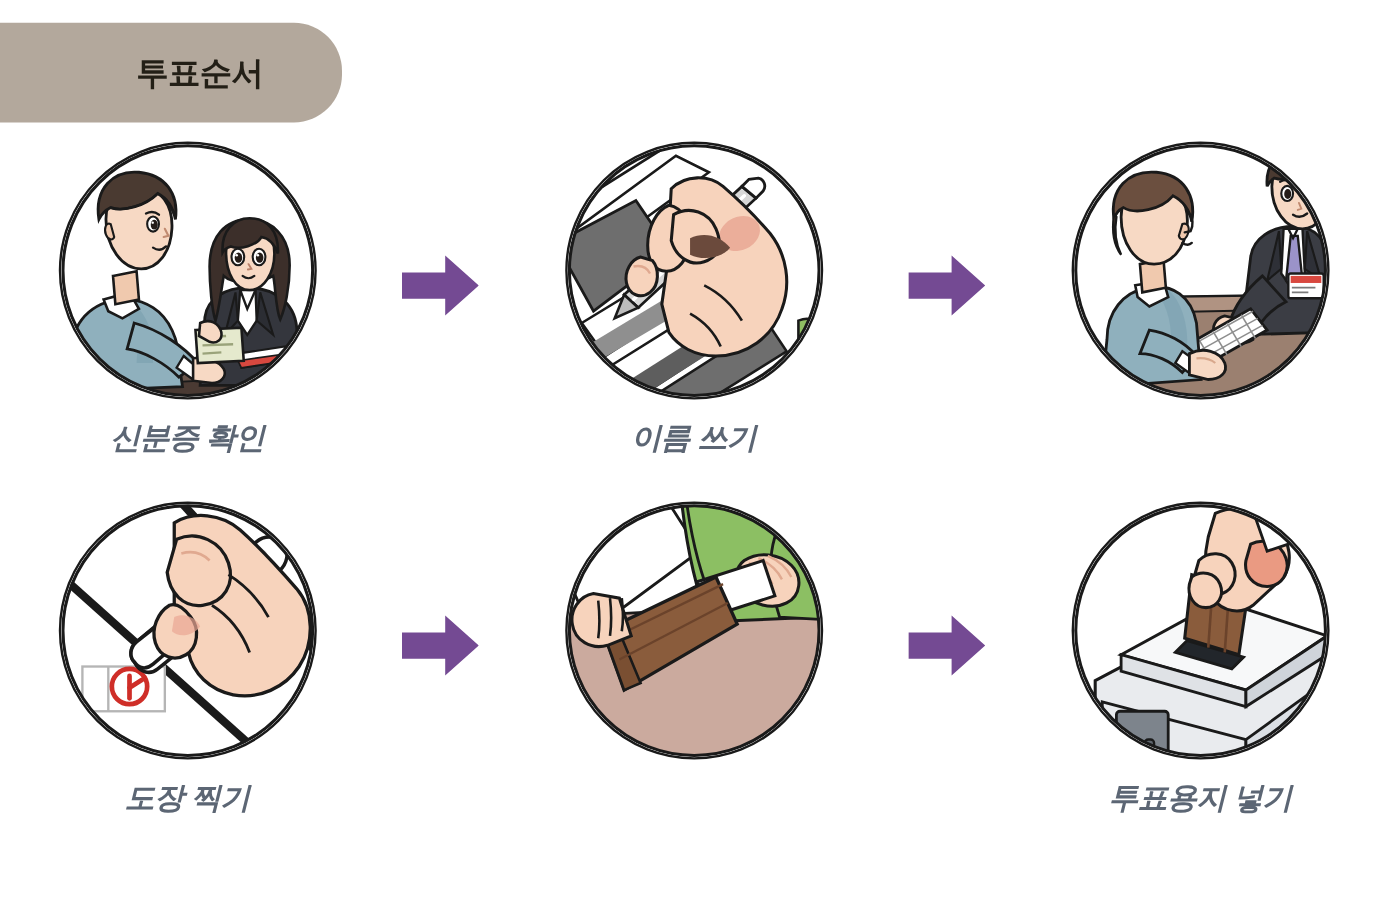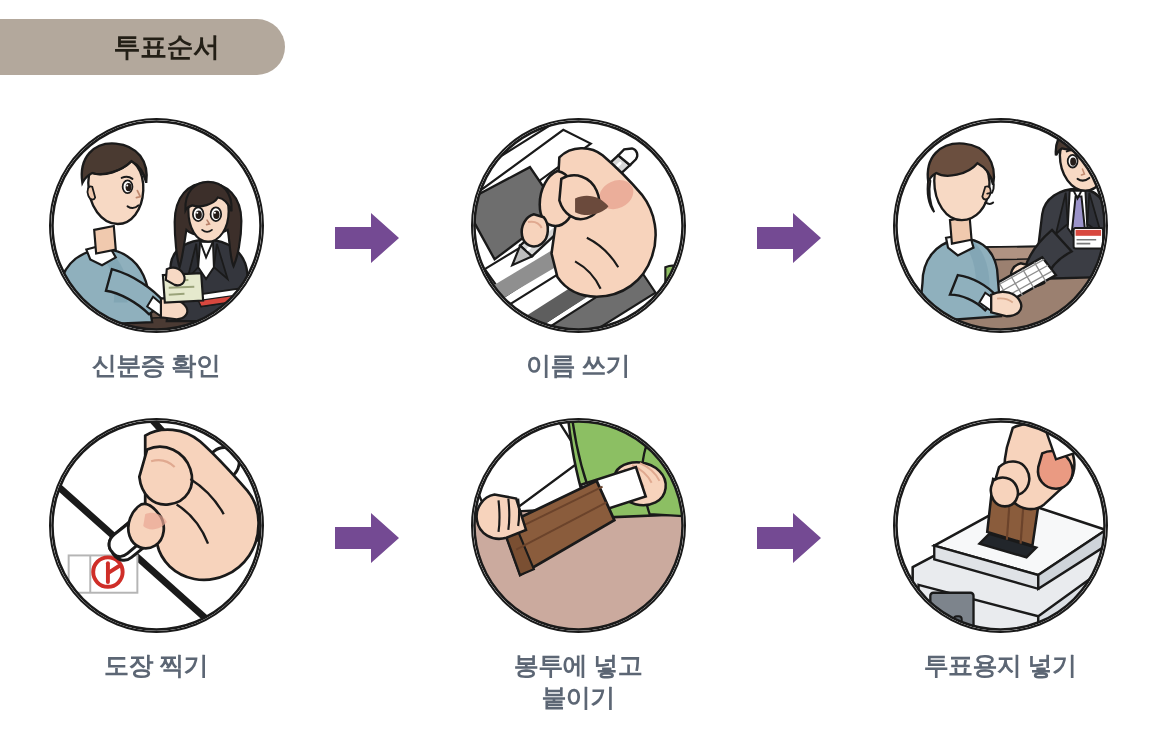--- a/index.html
+++ b/index.html
@@ -14,21 +14,21 @@
     overflow: hidden;
     position: relative;
   }
 
   
   .header-badge {
     position: absolute;
     left: 0;
     top: 19px;
     width: 285px;
-    height: 56px;
+    height: 83px;
     background: #b3a89c;
     border-top-right-radius: 40px;
     border-bottom-right-radius: 40px;
     display: flex;
     align-items: center;
     justify-content: center;
     box-sizing: border-box;
     padding-left: 48px;
   }
   .header-badge-title {
@@ -92,25 +92,26 @@
     display: block;
     width: 100%;
     height: 100%;
   }
 
   .step-caption {
     margin-top: 16px;
     font-size: 25px;
     font-weight: bold;
     color: #5c6674;
-    text-align: center;
+    text-align: right;
     line-height: 1.28;
     letter-spacing: -0.6px;
     white-space: pre-line;
     font-family: "Liberation Sans", "DejaVu Sans", sans-serif;
+    font-style: italic;
   }
 </style>
 </head>
 <body>
 
 <div class="header-badge">
   <span class="header-badge-title">투표순서</span>
 </div>
 
 <div class="steps-grid">
@@ -458,22 +459,20 @@
             <path d="M22 76 C10 78 2 90 4 102 C6 116 20 124 34 120 L54 112 L44 80 Z" fill="#f7d3bc" stroke="#1a1a1a" stroke-width="2.6"></path>
             <path d="M26 82 q2 18 0 32" fill="none" stroke="#1a1a1a" stroke-width="2.2"></path>
             <path d="M36 80 q2 18 0 32" fill="none" stroke="#1a1a1a" stroke-width="2.2"></path>
             <path d="M46 80 q2 16 0 28" fill="none" stroke="#1a1a1a" stroke-width="2.2"></path>
 
             <path d="M34 98 L126 62 L136 84 L46 128 Z" fill="#8a5c3c" stroke="#1a1a1a" stroke-width="2.4" opacity="0.0"></path>
           </g>
           <circle cx="107.5" cy="107.5" r="106" fill="none" stroke="#1a1a1a" stroke-width="2.6"></circle>
         </svg>
       </div>
-      <div class="step-caption">봉투에 넣고
-붙이기</div>
     </div>
 
     <div class="arrow-cell">
       <svg class="arrow-icon" width="64" height="52" viewBox="0 0 64 52" xmlns="http://www.w3.org/2000/svg">
         <path d="M0 15 L36 15 L36 1 L64 26 L36 51 L36 37 L0 37 Z" fill="#744a93"></path>
       </svg>
     </div>
 
     <div class="step-cell">
       <div class="step-circle">

